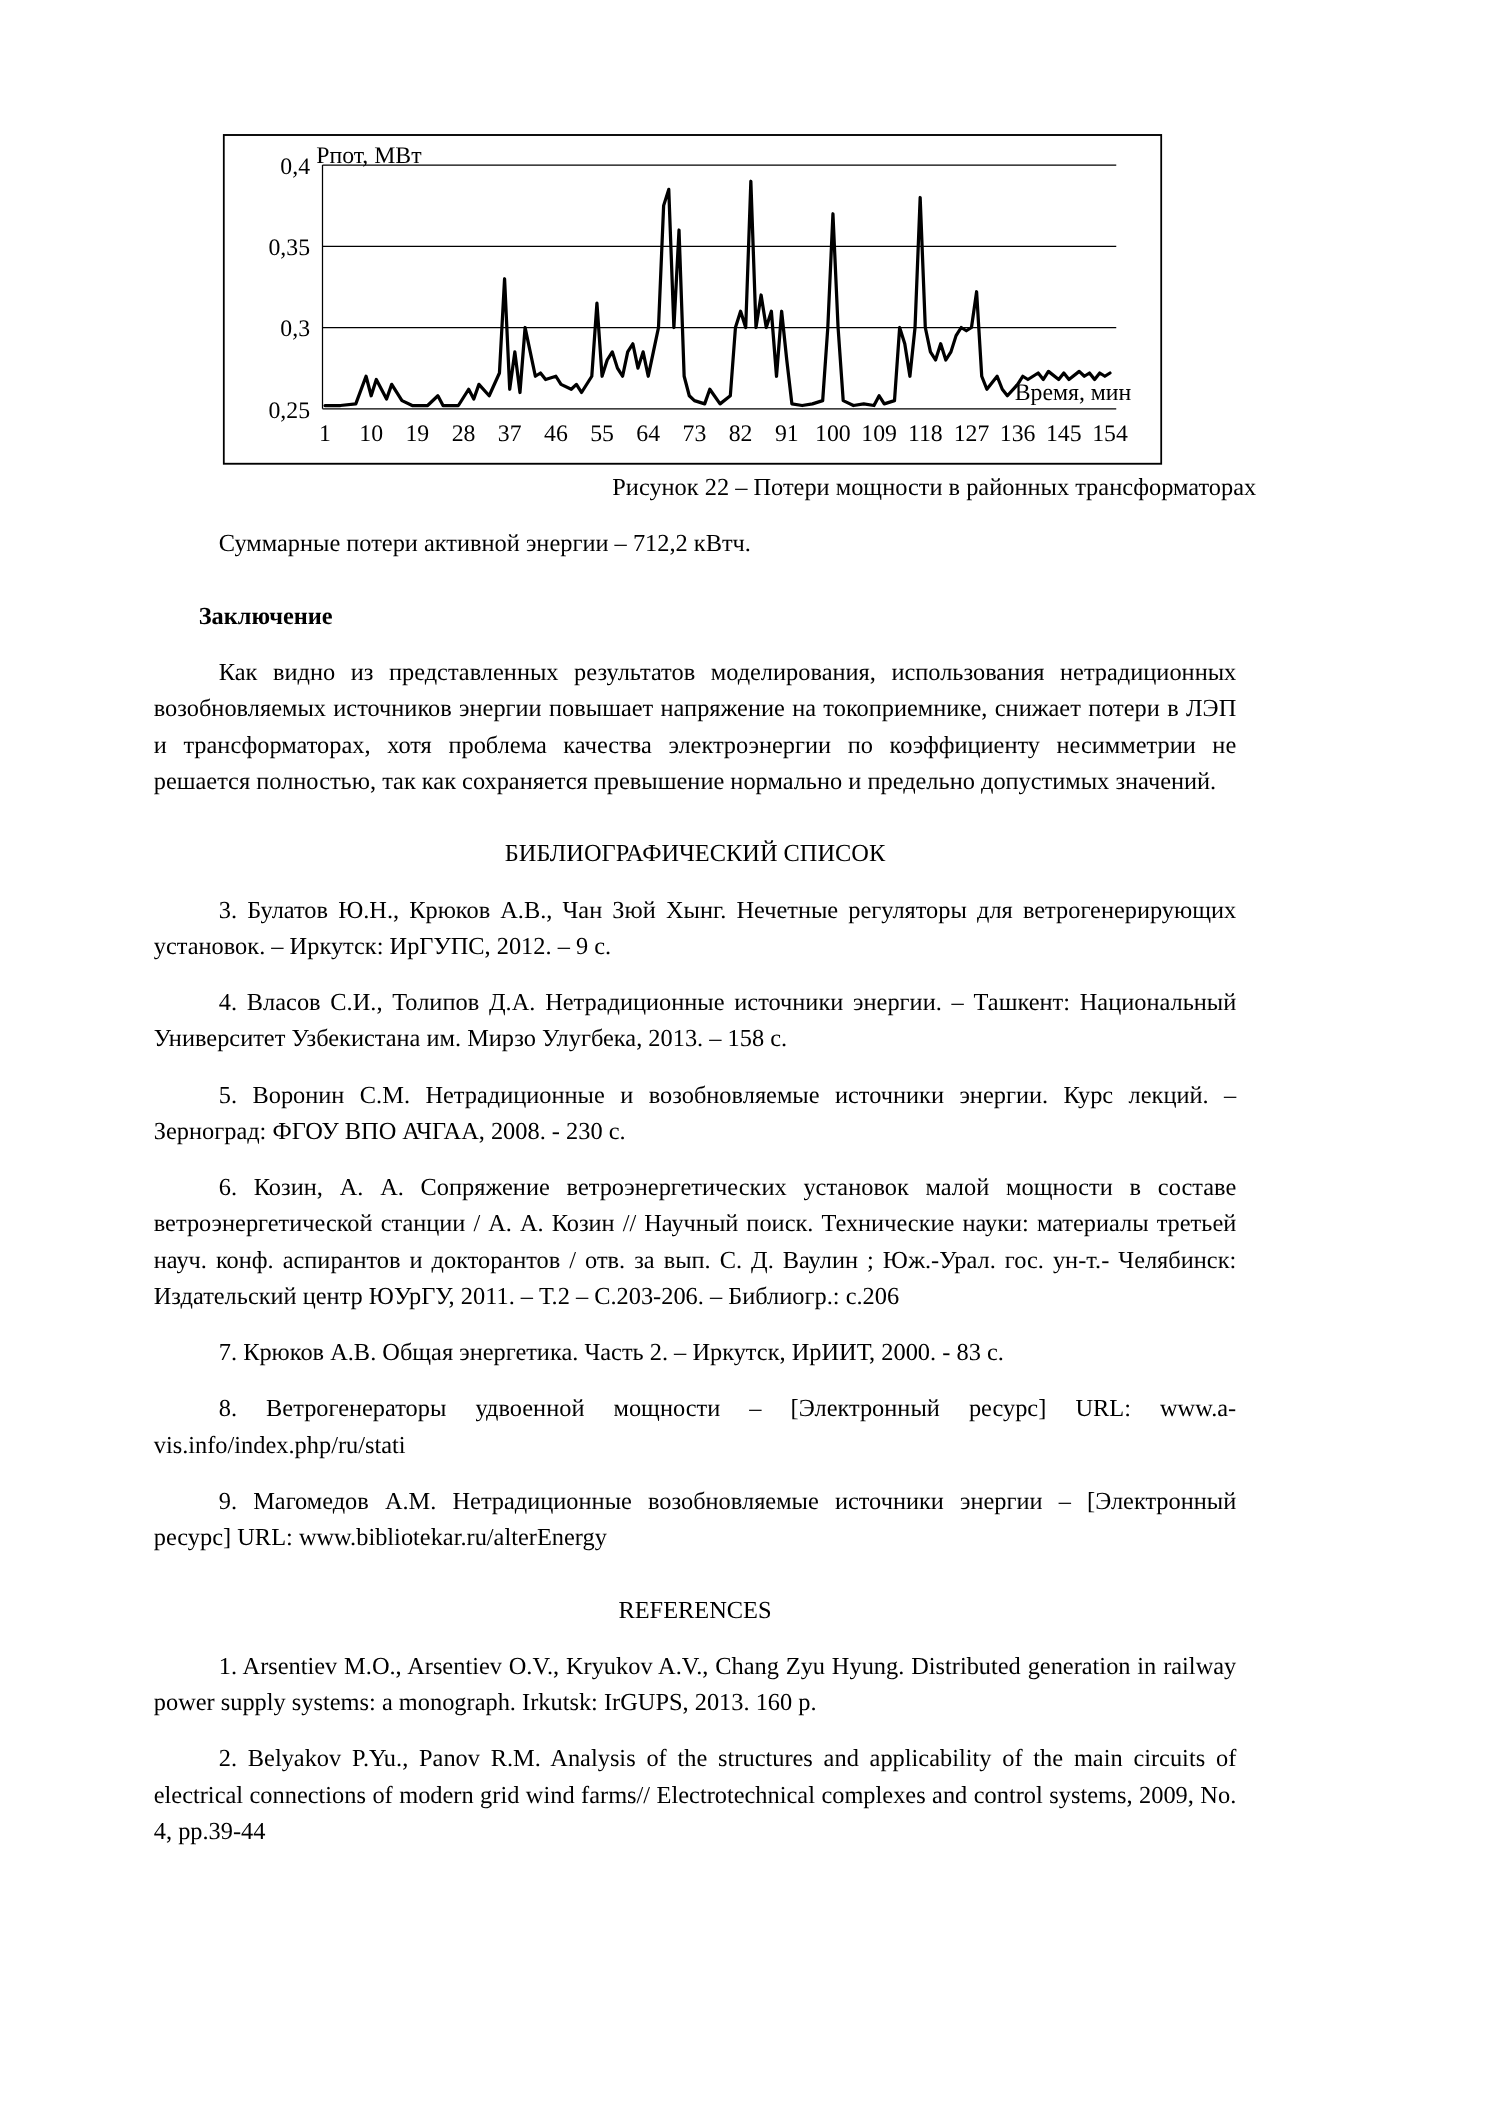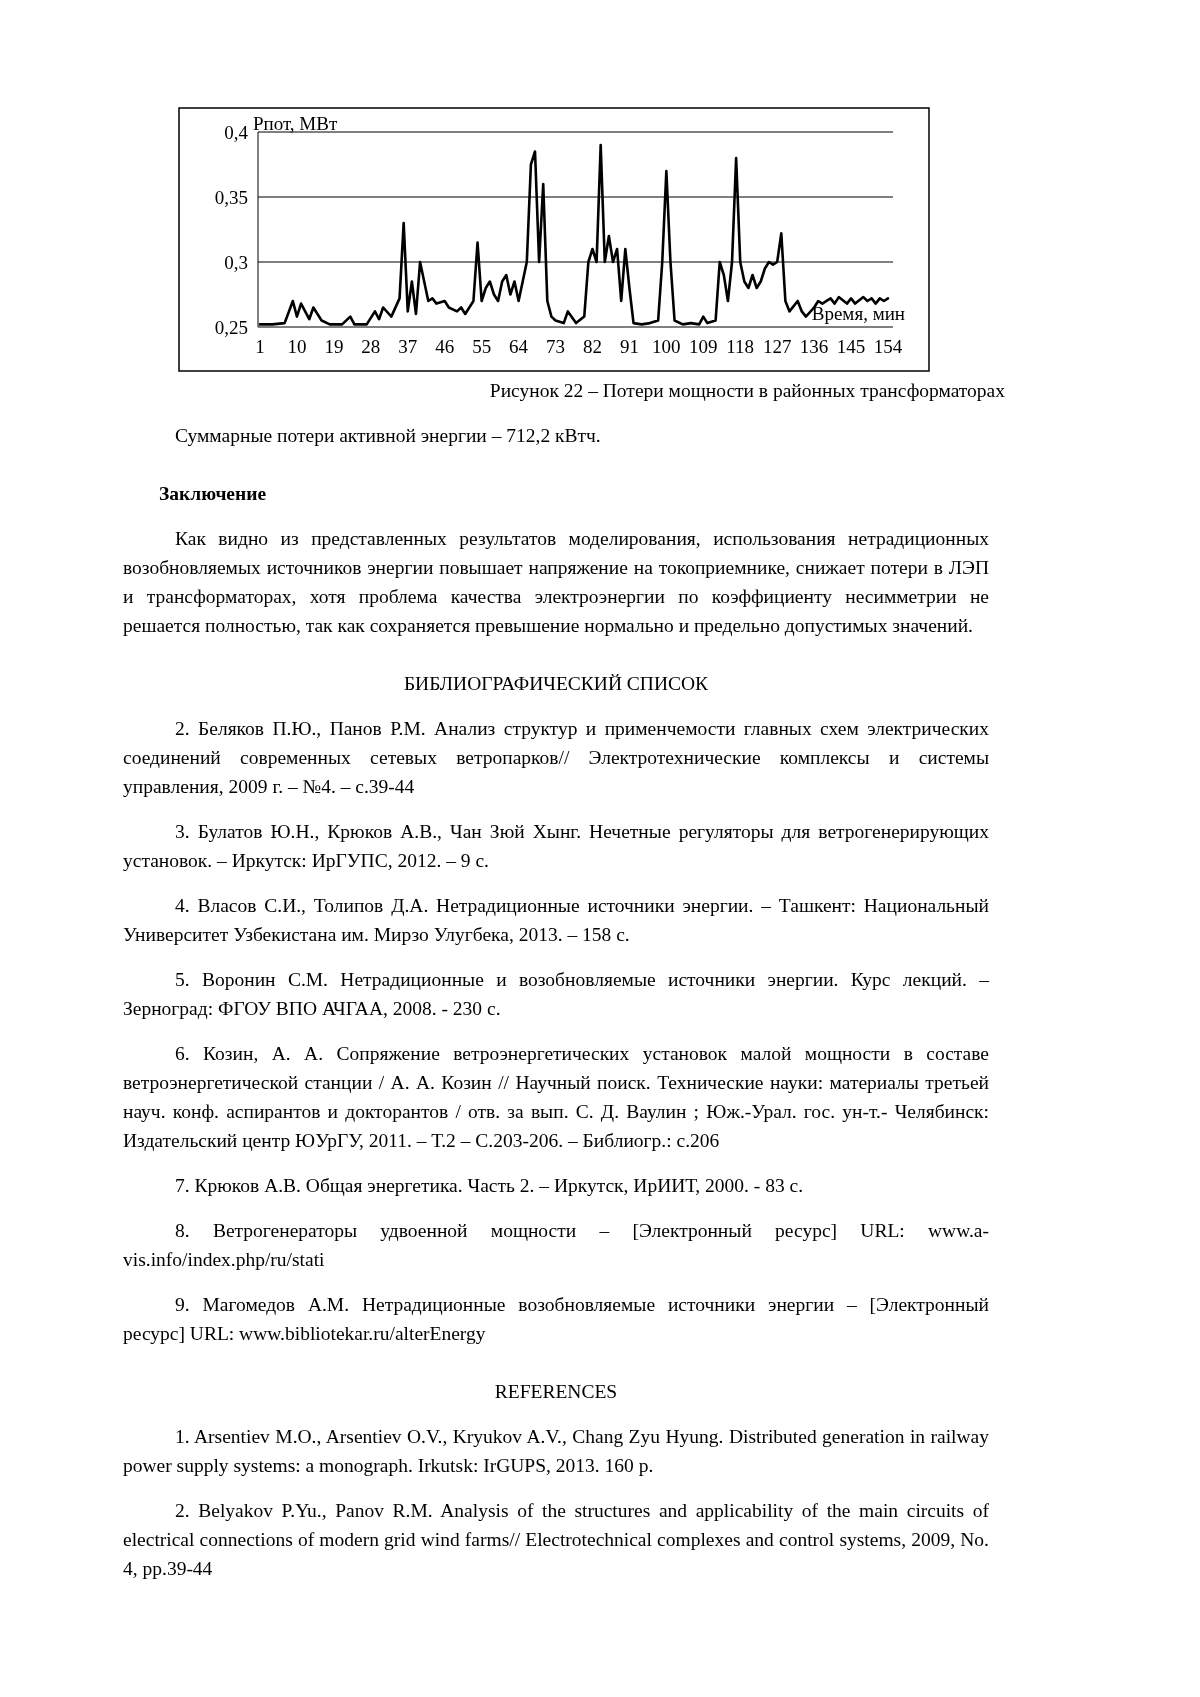--- a/index.html
+++ b/index.html
@@ -65,21 +65,20 @@
 
     <p class="note">Суммарные потери активной энергии – 712,2 кВтч.</p>
 
     <p class="heading-indent">Заключение</p>
 
     <p class="para">Как видно из представленных результатов моделирования, использования нетрадиционных возобновляемых источников энергии повышает напряжение на токоприемнике, снижает потери в ЛЭП и трансформаторах, хотя проблема качества электроэнергии по коэффициенту несимметрии не решается полностью, так как сохраняется превышение нормально и предельно допустимых значений.</p>
 
     <p class="heading-center">БИБЛИОГРАФИЧЕСКИЙ СПИСОК</p>
 
     <div>
-      <p class="para">2. Беляков П.Ю., Панов Р.М. Анализ структур и применчемости главных схем электрических соединений современных сетевых ветропарков// Электротехнические комплексы и системы управления, 2009 г. – №4. – с.39-44</p>
       <p class="para">3. Булатов Ю.Н., Крюков А.В., Чан Зюй Хынг. Нечетные регуляторы для ветрогенерирующих установок. – Иркутск: ИрГУПС, 2012. – 9 с.</p>
       <p class="para">4. Власов С.И., Толипов Д.А. Нетрадиционные источники энергии. – Ташкент: Национальный Университет Узбекистана им. Мирзо Улугбека, 2013. – 158 с.</p>
       <p class="para">5. Воронин С.М. Нетрадиционные и возобновляемые источники энергии. Курс лекций. – Зерноград: ФГОУ ВПО АЧГАА, 2008. - 230 с.</p>
       <p class="para">6. Козин, А. А. Сопряжение ветроэнергетических установок малой мощности в составе ветроэнергетической станции / А. А. Козин // Научный поиск. Технические науки: материалы третьей науч. конф. аспирантов и докторантов / отв. за вып. С. Д. Ваулин ; Юж.-Урал. гос. ун-т.- Челябинск: Издательский центр ЮУрГУ, 2011. – Т.2 – С.203-206. – Библиогр.: с.206</p>
       <p class="para">7. Крюков А.В. Общая энергетика. Часть 2. – Иркутск, ИрИИТ,  2000. - 83 с.</p>
       <p class="para">8. Ветрогенераторы удвоенной мощности – [Электронный ресурс] URL: www.a-vis.info/index.php/ru/stati</p>
       <p class="para">9. Магомедов А.М. Нетрадиционные возобновляемые источники энергии – [Электронный ресурс] URL: www.bibliotekar.ru/alterEnergy</p>
     </div>
 
     <p class="heading-center">REFERENCES</p>

